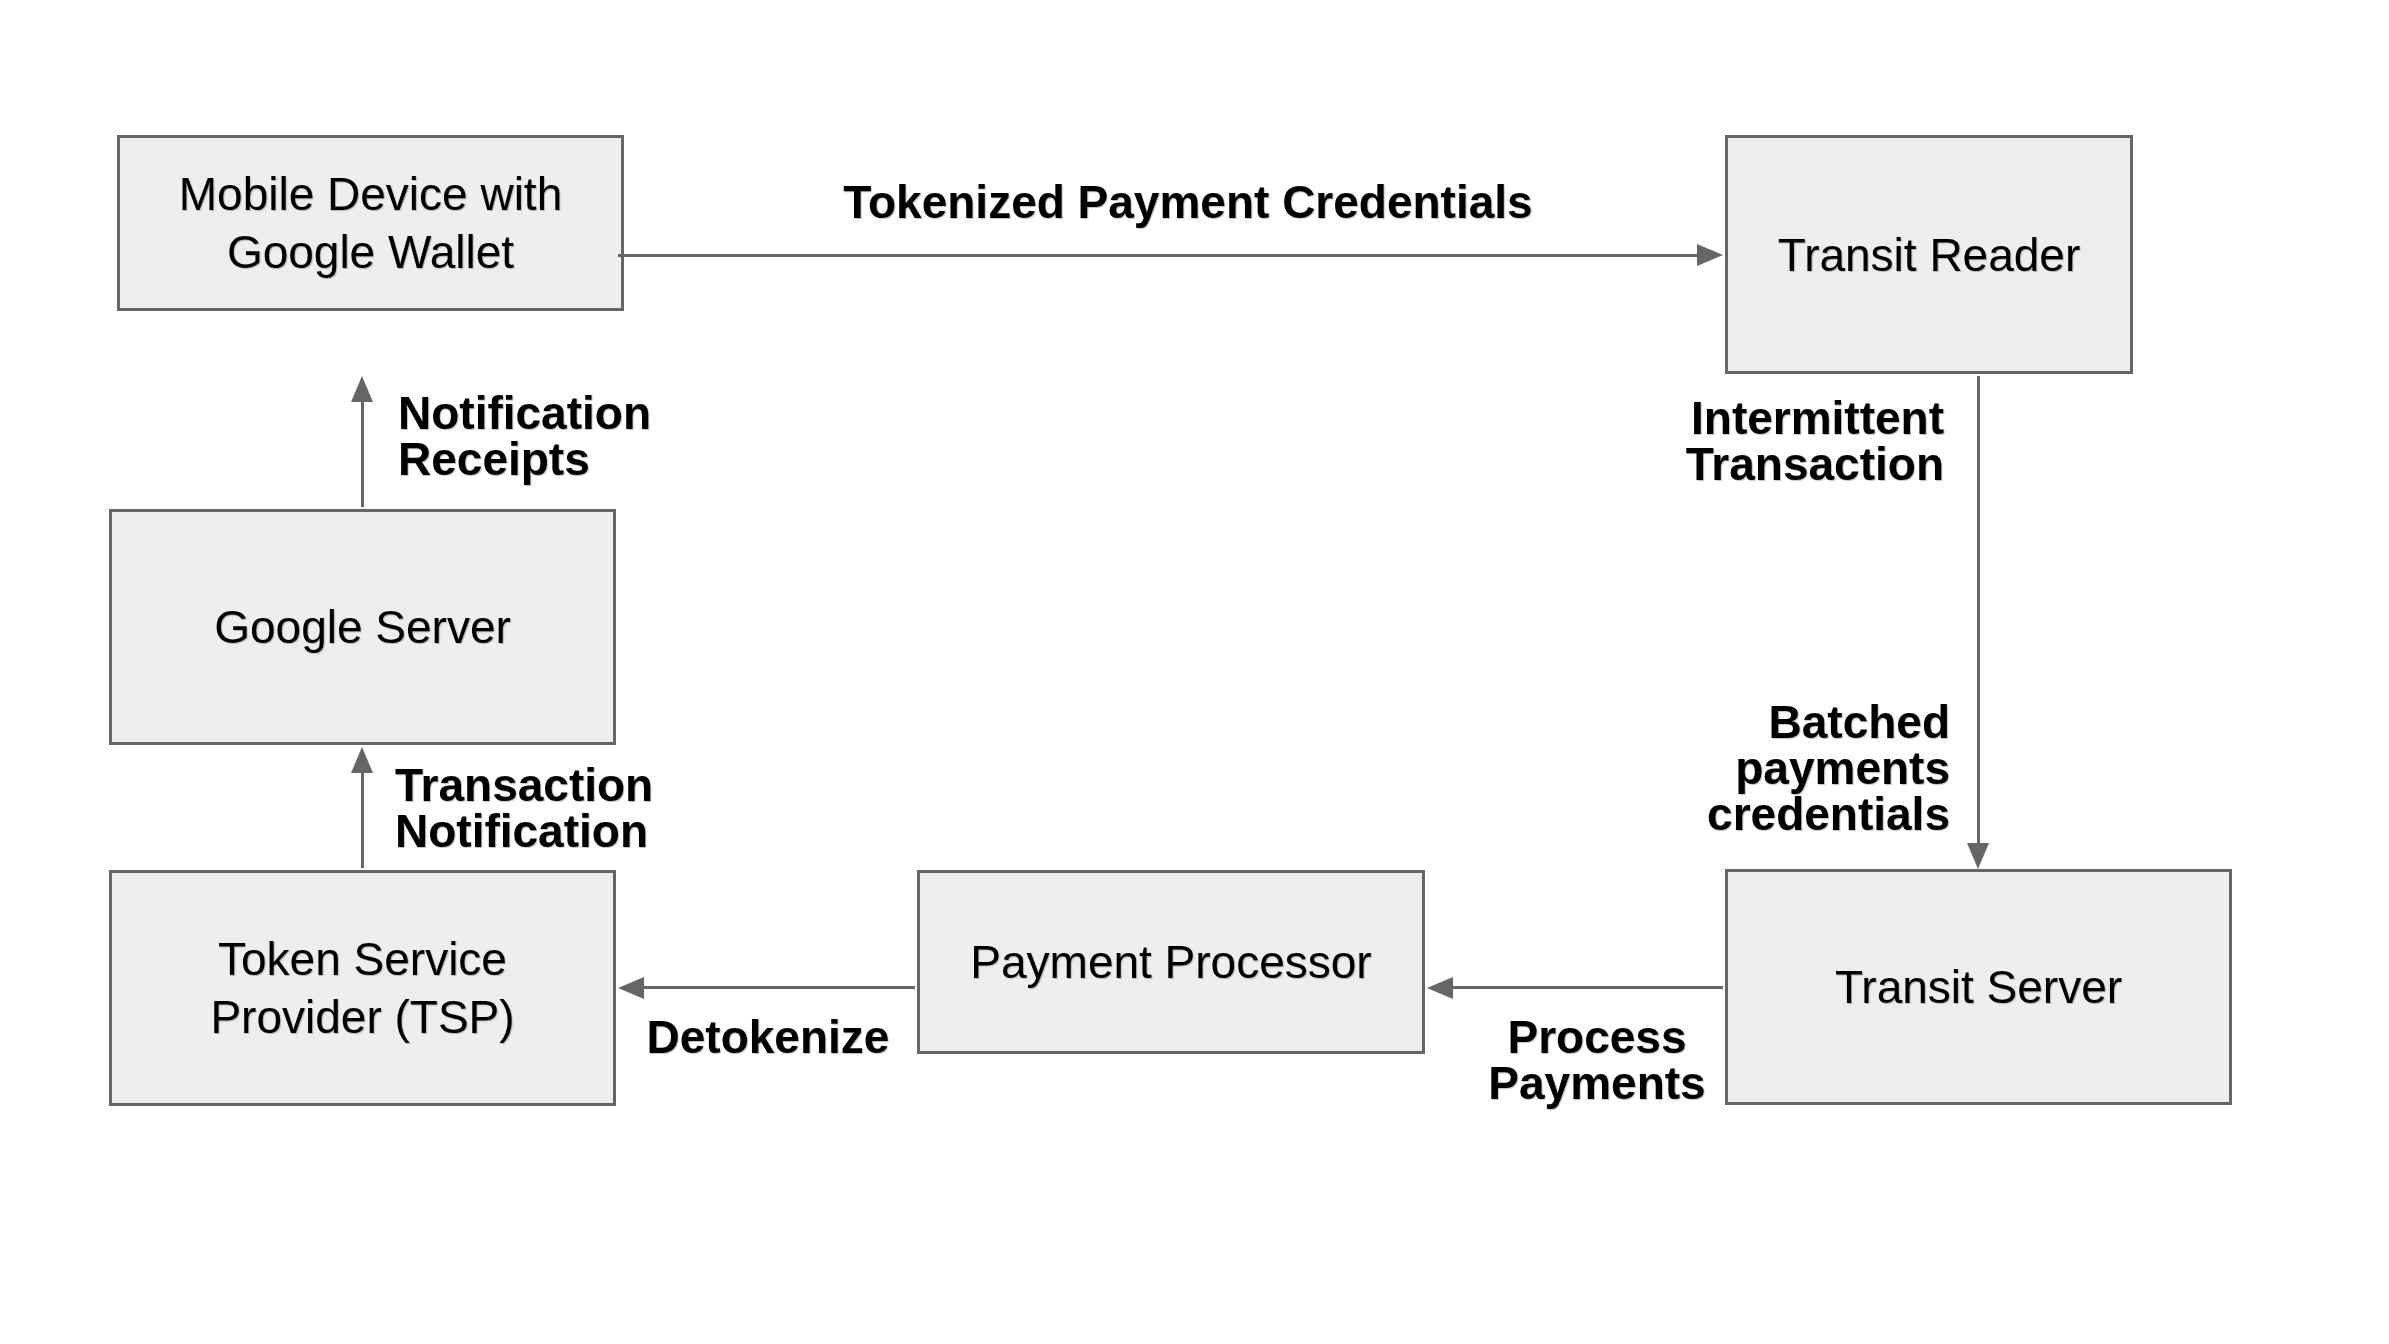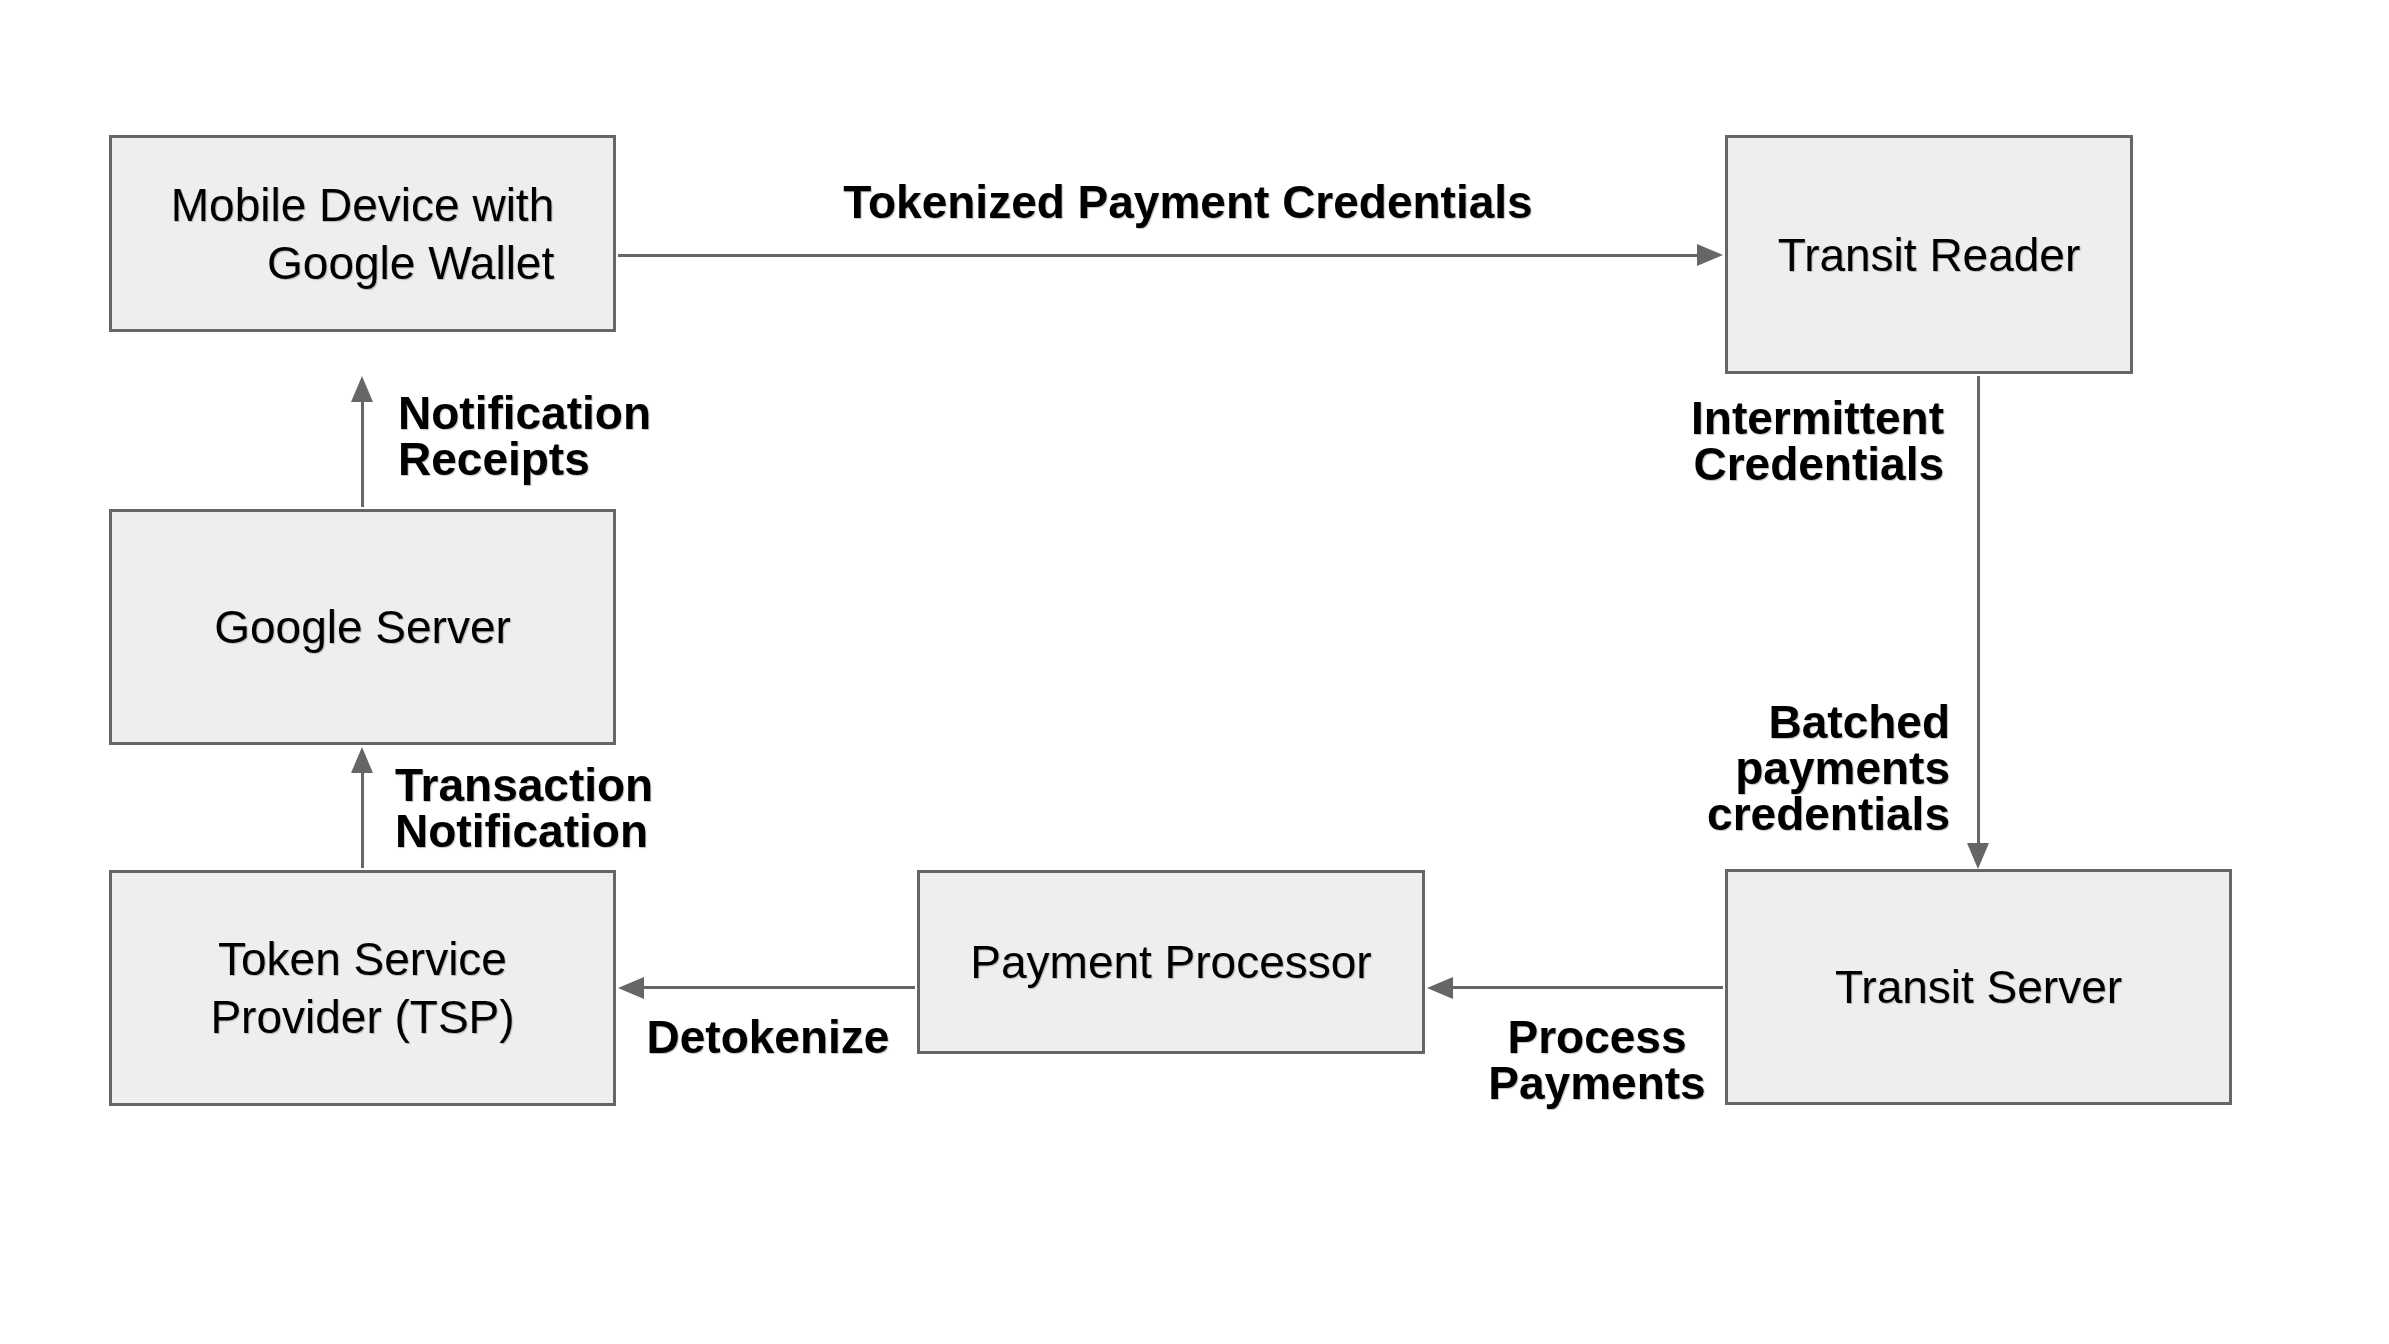--- a/index.html
+++ b/index.html
@@ -76,21 +76,21 @@
     border-left: 11px solid transparent;
     border-right: 11px solid transparent;
     border-top: 26px solid #666666;
   }
 </style>
 </head>
 <body>
 
 <div id="canvas">
 
-  <div class="node" style="left:109px; top:135px; width:507px; height:197px;text-align:right;">
+  <div class="node" style="left:117px; top:135px; width:507px; height:176px;">
     <div class="node-label">Mobile Device with
 Google Wallet</div>
   </div>
 
   <div class="node" style="left:1725px; top:135px; width:408px; height:239px;">
     <div class="node-label">Transit Reader</div>
   </div>
 
   <div class="node" style="left:109px; top:509px; width:507px; height:236px;">
     <div class="node-label">Google Server</div>
@@ -109,21 +109,21 @@
     <div class="node-label">Transit Server</div>
   </div>
 
   <div class="hline" style="left:618px; top:254px; width:1079px;"></div>
   <div class="head head-right" style="left:1697px; top:244px;"></div>
   <div class="edge-label" style="left:833px; top:179px; width:710px; text-align:center;">Tokenized Payment Credentials</div>
 
   <div class="vline" style="left:1977px; top:376px; height:467px;"></div>
   <div class="head head-down" style="left:1967px; top:843px;"></div>
   <div class="edge-label" style="left:1544px; top:395px; width:400px; text-align:right;">Intermittent
-Credentials</div>
+Transaction</div>
   <div class="edge-label" style="left:1550px; top:699px; width:400px; text-align:right;">Batched
 payments
 credentials</div>
 
   <div class="hline" style="left:1451px; top:986px; width:272px;"></div>
   <div class="head head-left" style="left:1427px; top:977px;"></div>
   <div class="edge-label" style="left:1447px; top:1014px; width:300px; text-align:center;">Process
 Payments</div>
 
   <div class="hline" style="left:642px; top:986px; width:273px;"></div>

